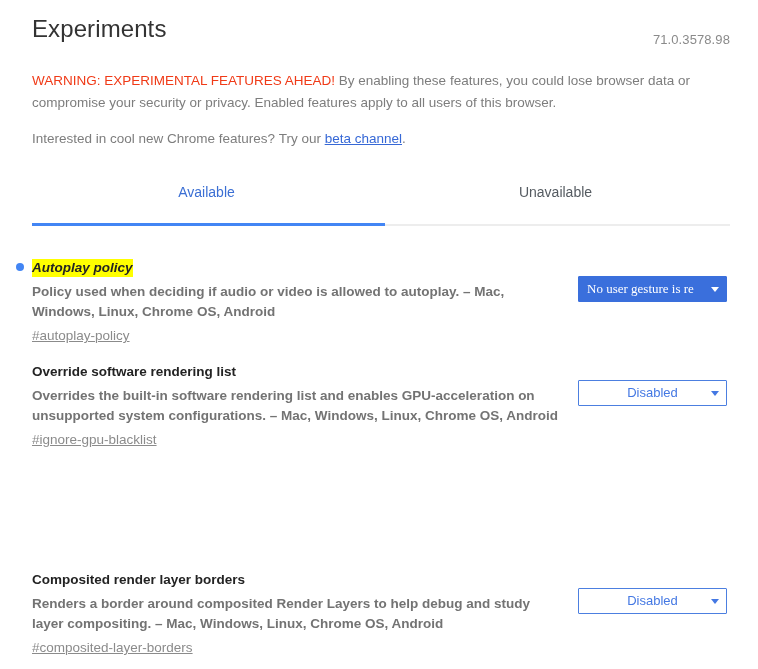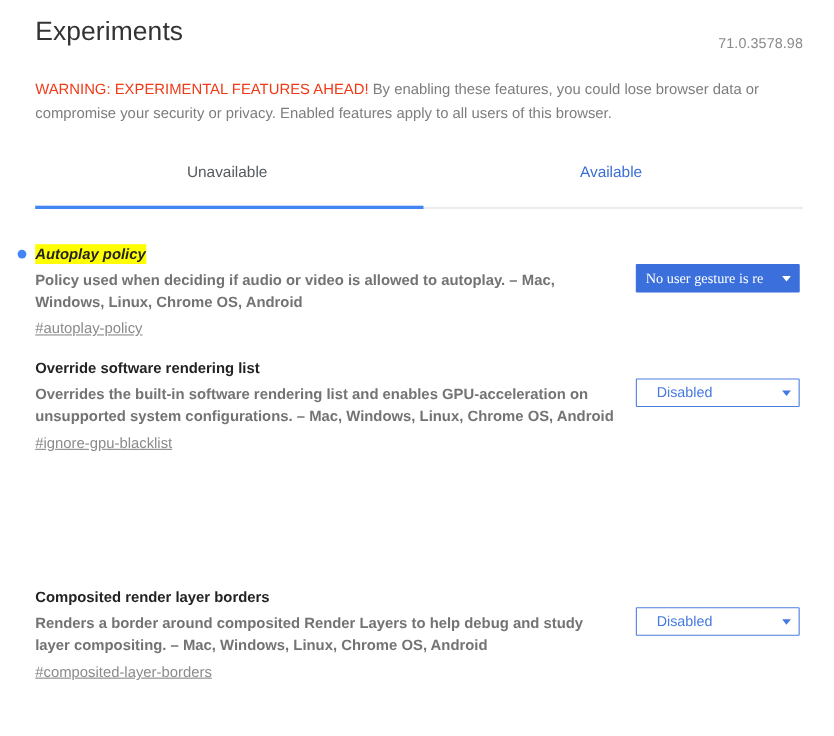--- a/index.html
+++ b/index.html
@@ -176,20 +176,21 @@
     position: relative;
     width: 149px;
     height: 26px;
     box-sizing: border-box;
     border: 1px solid #4c7fe0;
     background: #ffffff;
     color: #4478e3;
     font-size: 13px;
     font-family: "Liberation Sans", sans-serif;
     line-height: 24px;
+    text-align: center;
     cursor: pointer;
     user-select: none;
     border-radius: 1px;
     overflow: hidden;
     white-space: nowrap;
   }
   .select.focused {
     background: #3a6fdc;
     border-color: #3a6fdc;
     color: #ffffff;
@@ -228,25 +229,28 @@
 
   <div class="header">
     <h1 class="page-title">Experiments</h1>
     <div class="version">71.0.3578.98</div>
   </div>
 
   <div class="blurb">
     <span class="warning-strong">WARNING: EXPERIMENTAL FEATURES AHEAD!</span><span> By enabling these features, you could lose browser data or compromise your security or privacy. Enabled features apply to all users of this browser.</span>
   </div>
 
+  <div class="blurb-secondary">
+    <span>Interested in cool new Chrome features? Try our </span><a class="beta-link">beta channel</a><span>.</span>
+  </div>
 
   <div class="tabs-wrap">
     <div class="tabs">
+      <div class="tab active">Available</div>
       <div class="tab">Unavailable</div>
-      <div class="tab active">Available</div>
     </div>
     <div class="tab-track"></div>
     <div class="tab-indicator"></div>
   </div>
 
   <div class="flags">
 
     <div class="flag">
       <span class="flag-dot"></span>
       <div class="flag-main">

